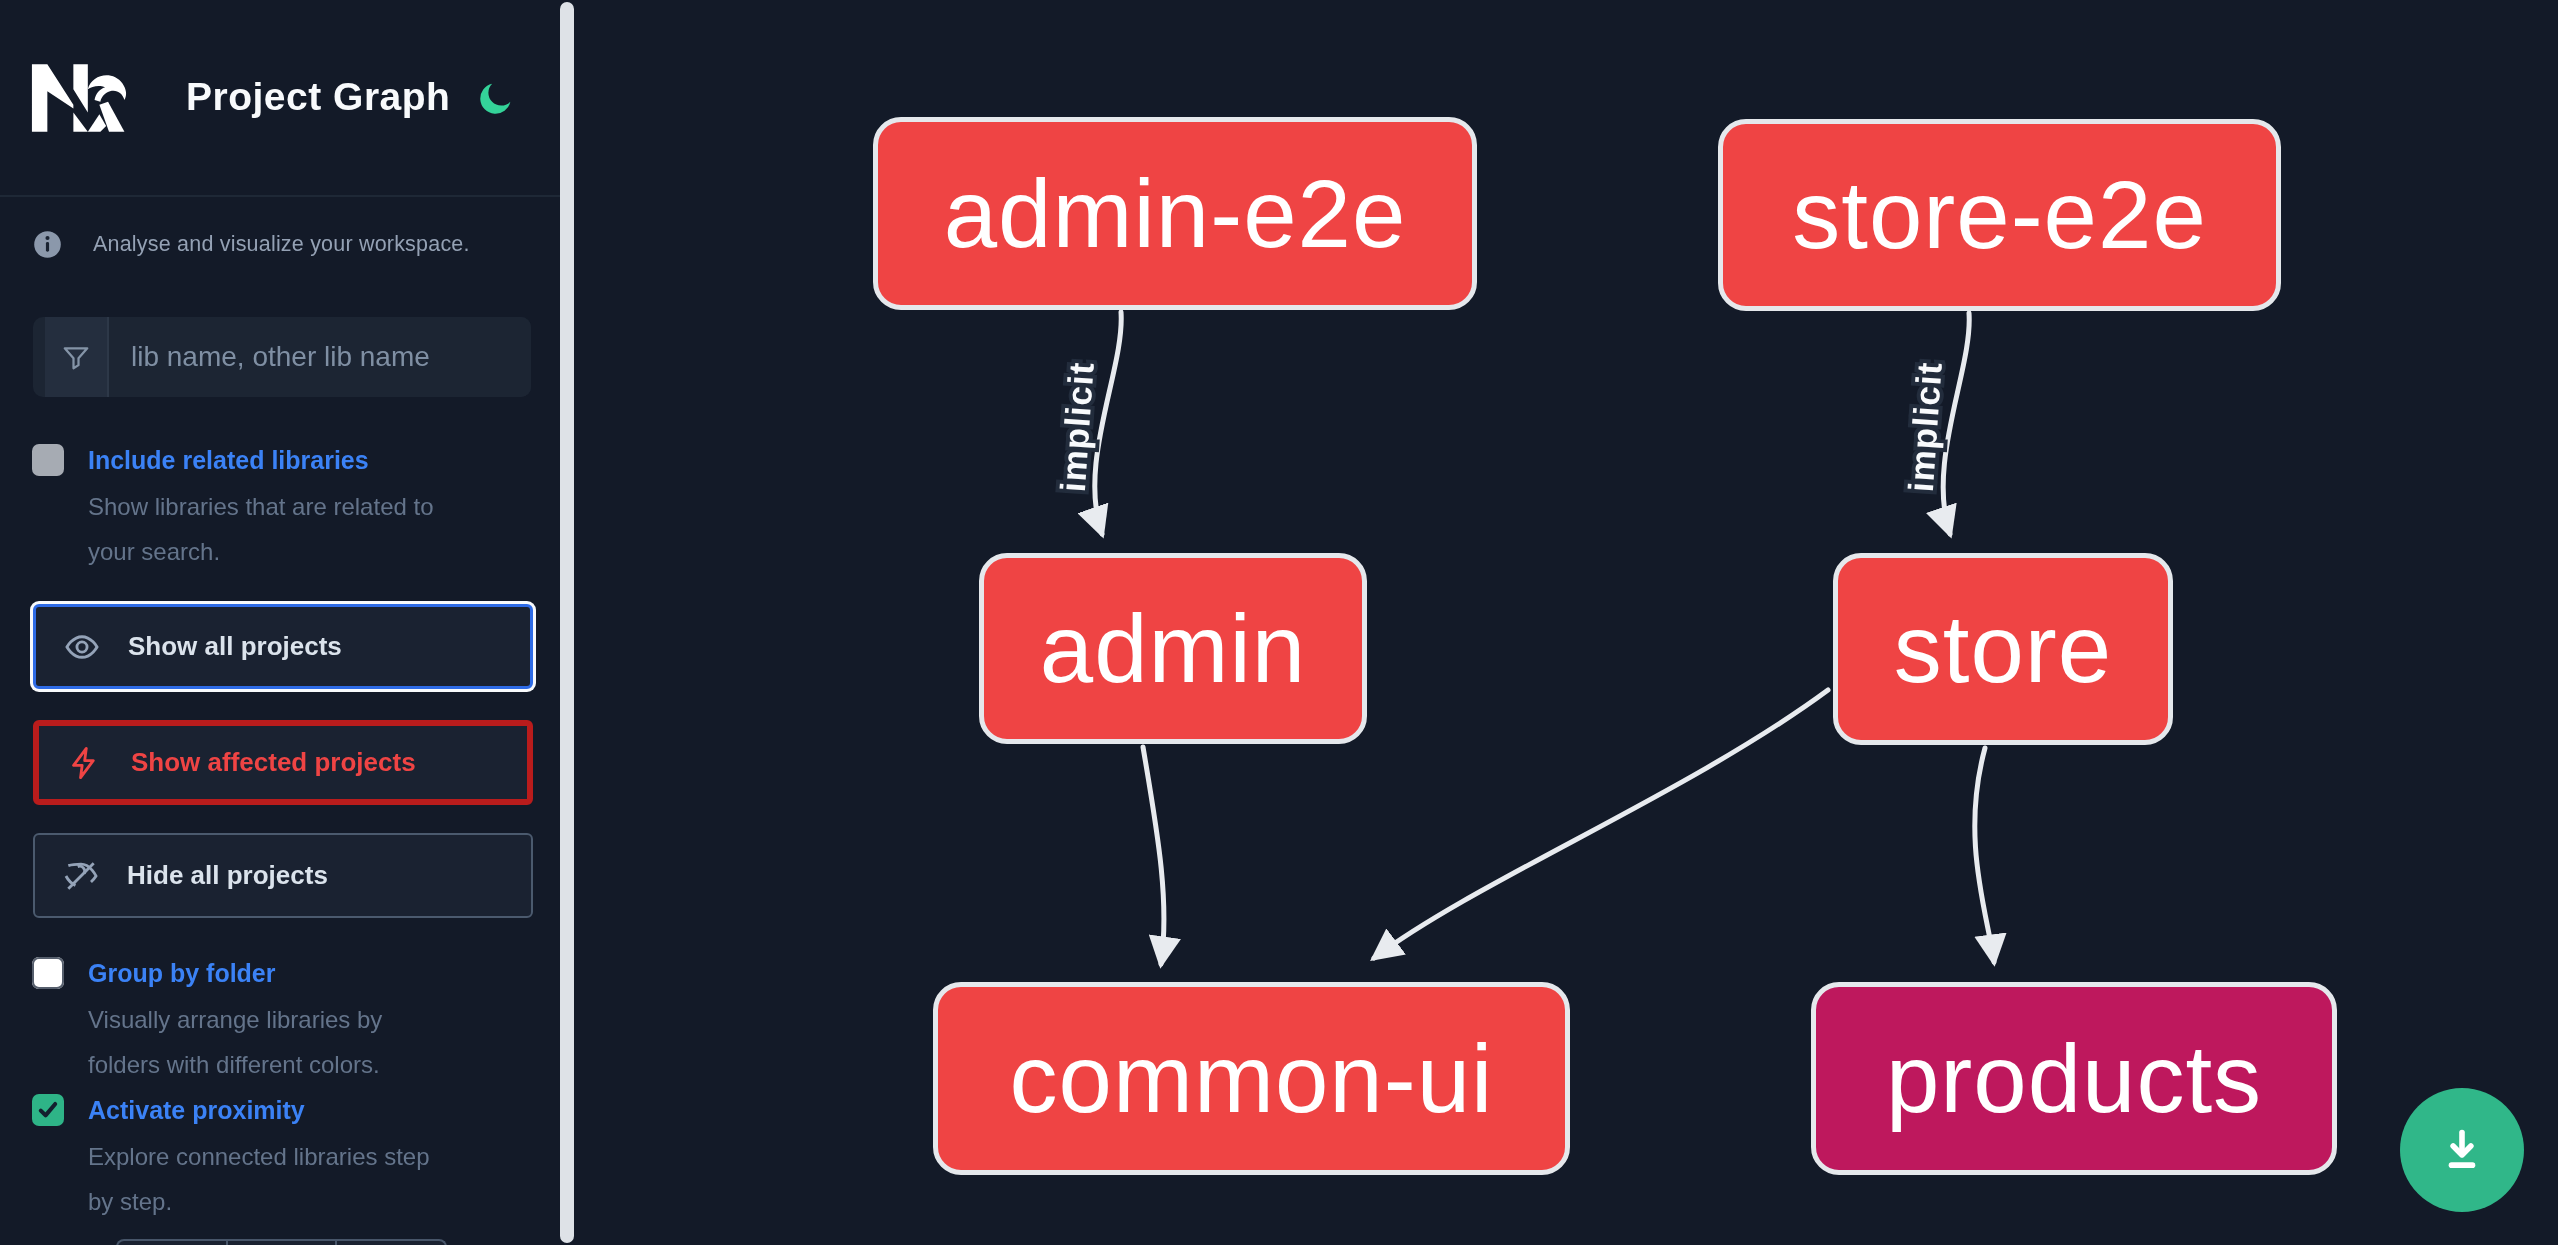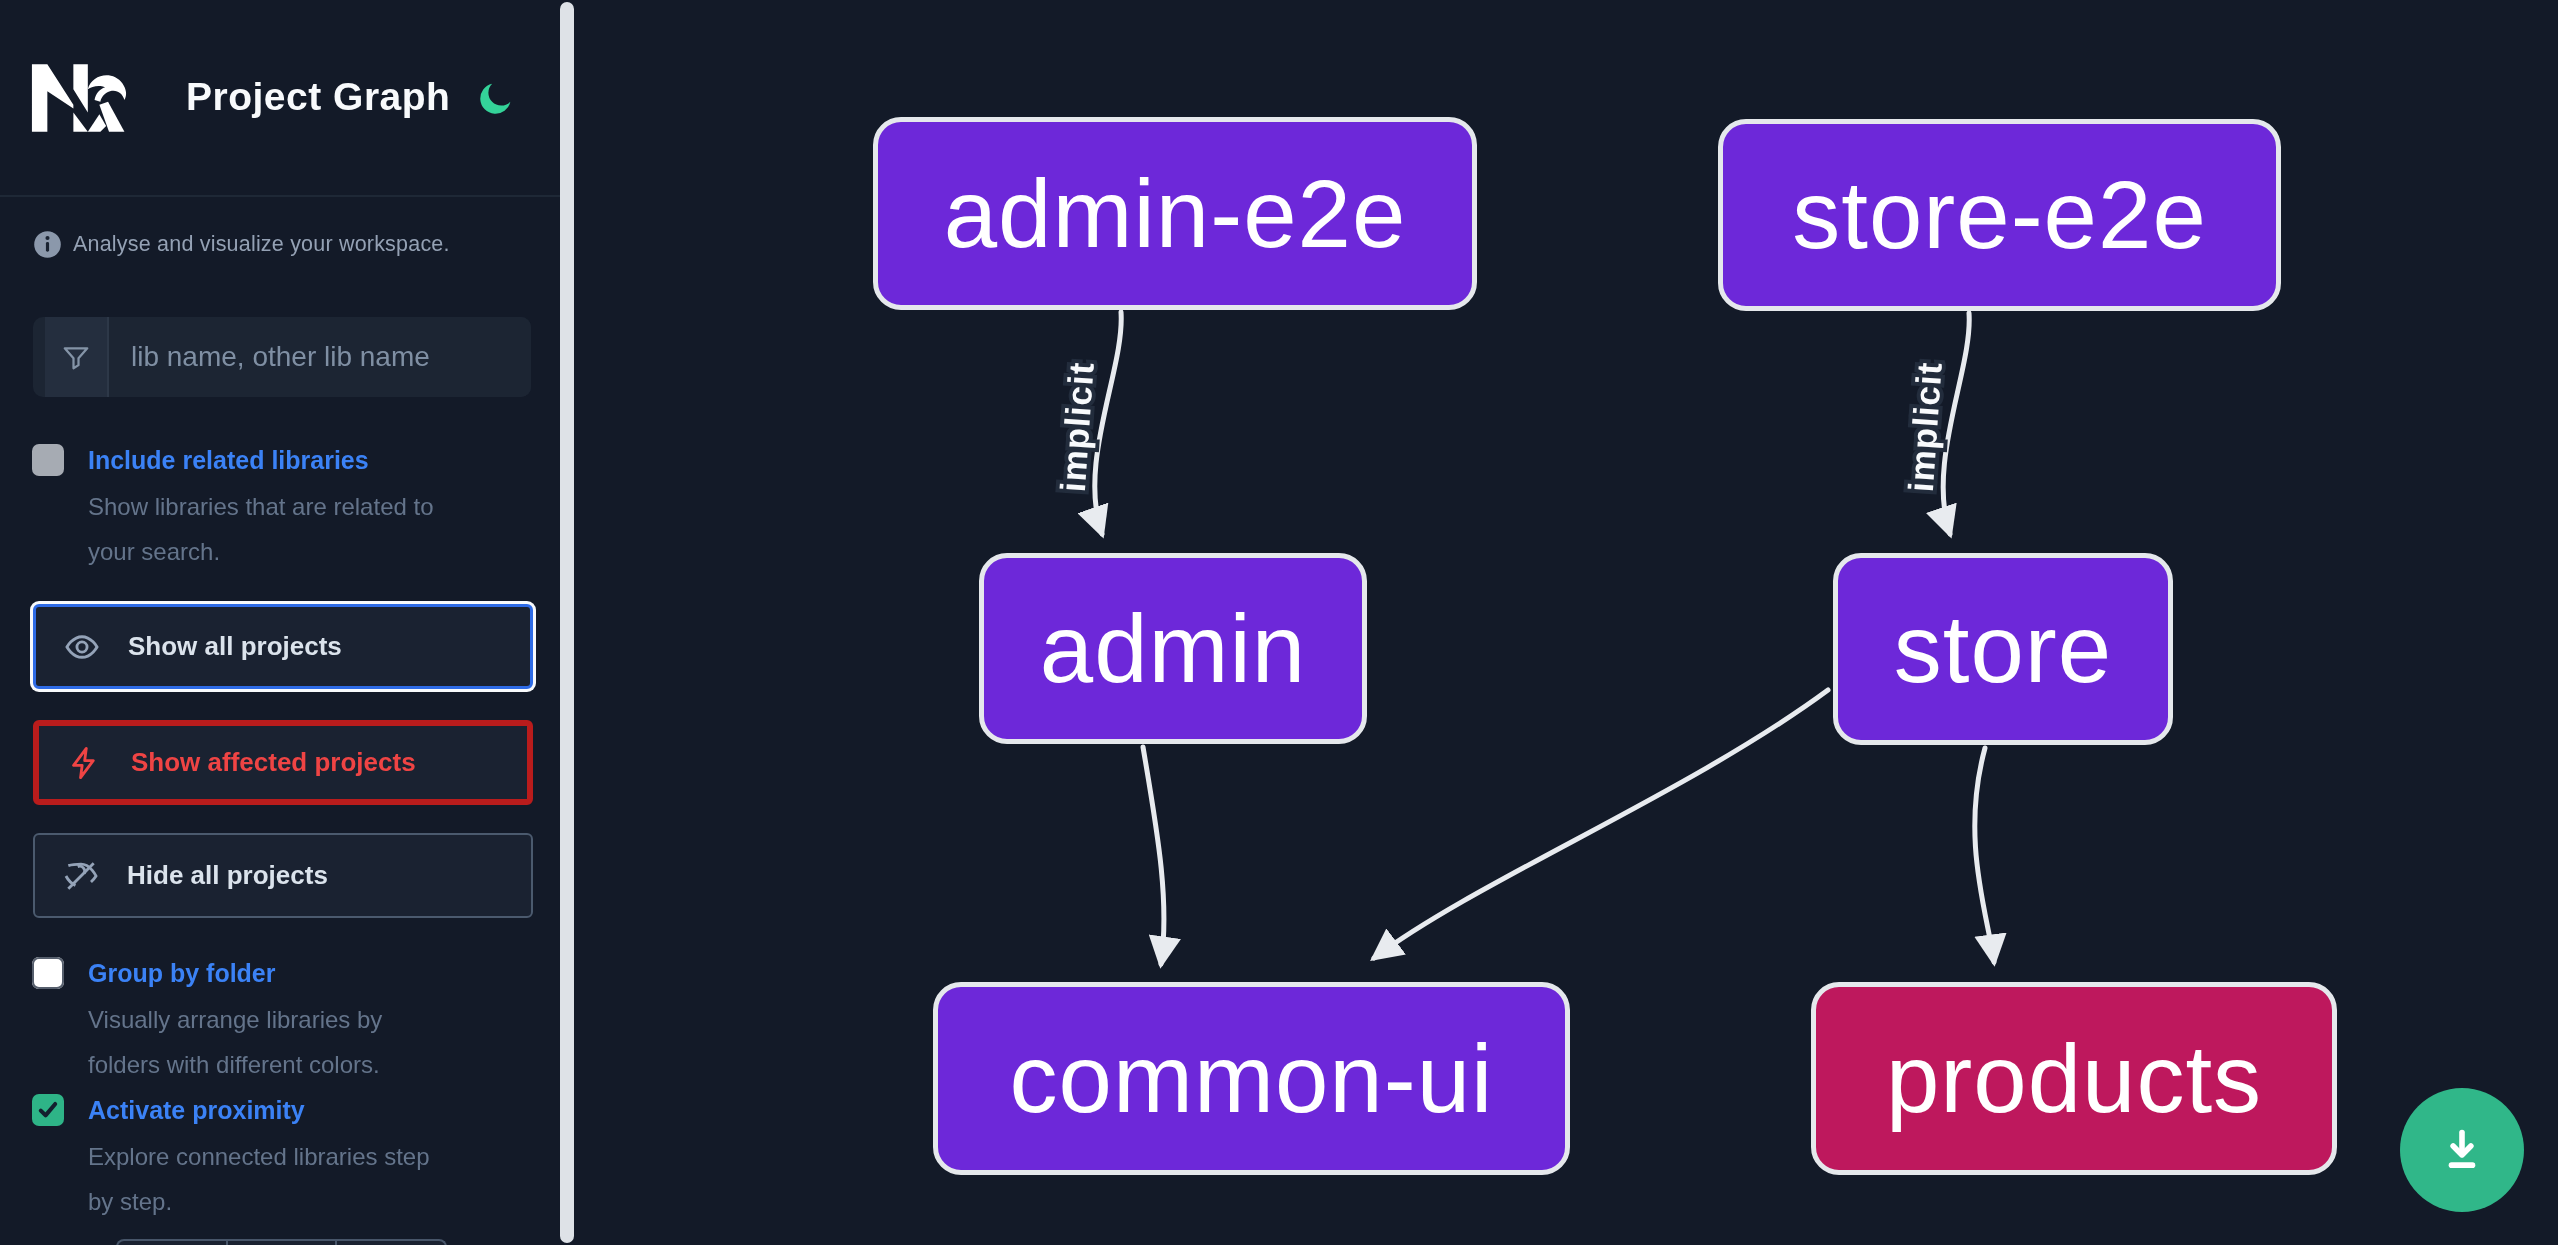--- a/index.html
+++ b/index.html
@@ -19,37 +19,37 @@
     stroke:#222c3c; stroke-width:8; paint-order:stroke;
     text-anchor:middle; dominant-baseline:middle; letter-spacing:1px;
   }
   #node-layer { position:absolute; left:0; top:0; width:2558px; height:1245px; z-index:2; }
   .graph-node {
     position:absolute; display:flex; align-items:center; justify-content:center;
     border:5px solid #e5e8ec; border-radius:28px;
     color:#ffffff; font-size:96px; font-weight:400; letter-spacing:1px;
     cursor:pointer;
   }
-  .graph-node.affected { background:#6d28d9; }
+  .graph-node.affected { background:#ef4444; }
   .graph-node.normal   { background:#be185d; }
 
   
   #sidebar { position:absolute; left:0; top:0; width:560px; height:1245px; background:#131a28; z-index:3; }
   #sidebar-header {
     position:absolute; left:0; top:0; width:560px; height:197px;
     border-bottom:2px solid #1e2836;
   }
   #nx-logo { position:absolute; left:30px; top:60px; width:106px; height:74px; }
   #header-title {
     position:absolute; left:186px; top:60px; height:74px; line-height:74px;
     font-size:39px; font-weight:700; color:#f8fafc; letter-spacing:.5px;
   }
   #theme-toggle { position:absolute; left:475px; top:77px; width:42px; height:42px; cursor:pointer; }
 
-  #tagline-row { position:absolute; left:33px; top:230px; display:flex; align-items:center; gap:11px; }
+  #tagline-row { position:absolute; left:33px; top:230px; display:flex; align-items:center; gap:31px; }
   #tagline-text { font-size:21.5px; color:#94a1b4; font-weight:500; letter-spacing:.2px; }
 
   #search-box {
     position:absolute; left:33px; top:317px; width:498px; height:80px;
     display:flex; border-radius:10px; overflow:hidden; background:#1c2533;padding-left:12px;
   }
   #search-icon-seg {
     width:64px; height:100%; background:#242e3e; border-right:2px solid #2d3848;
     display:flex; align-items:center; justify-content:center; flex:0 0 auto;
   }

